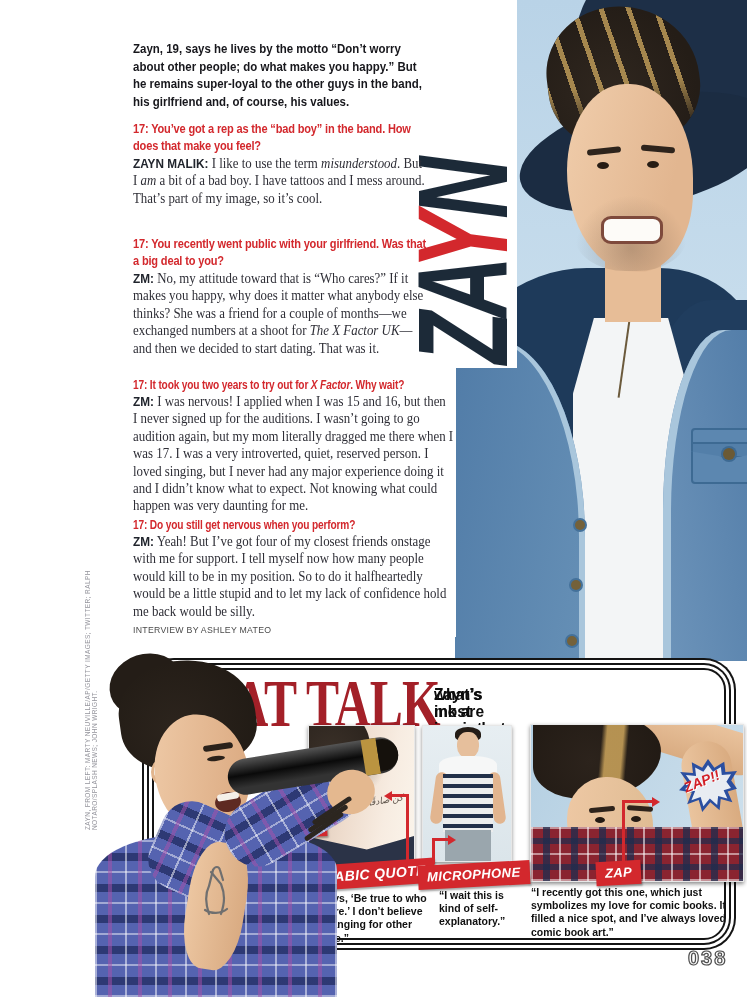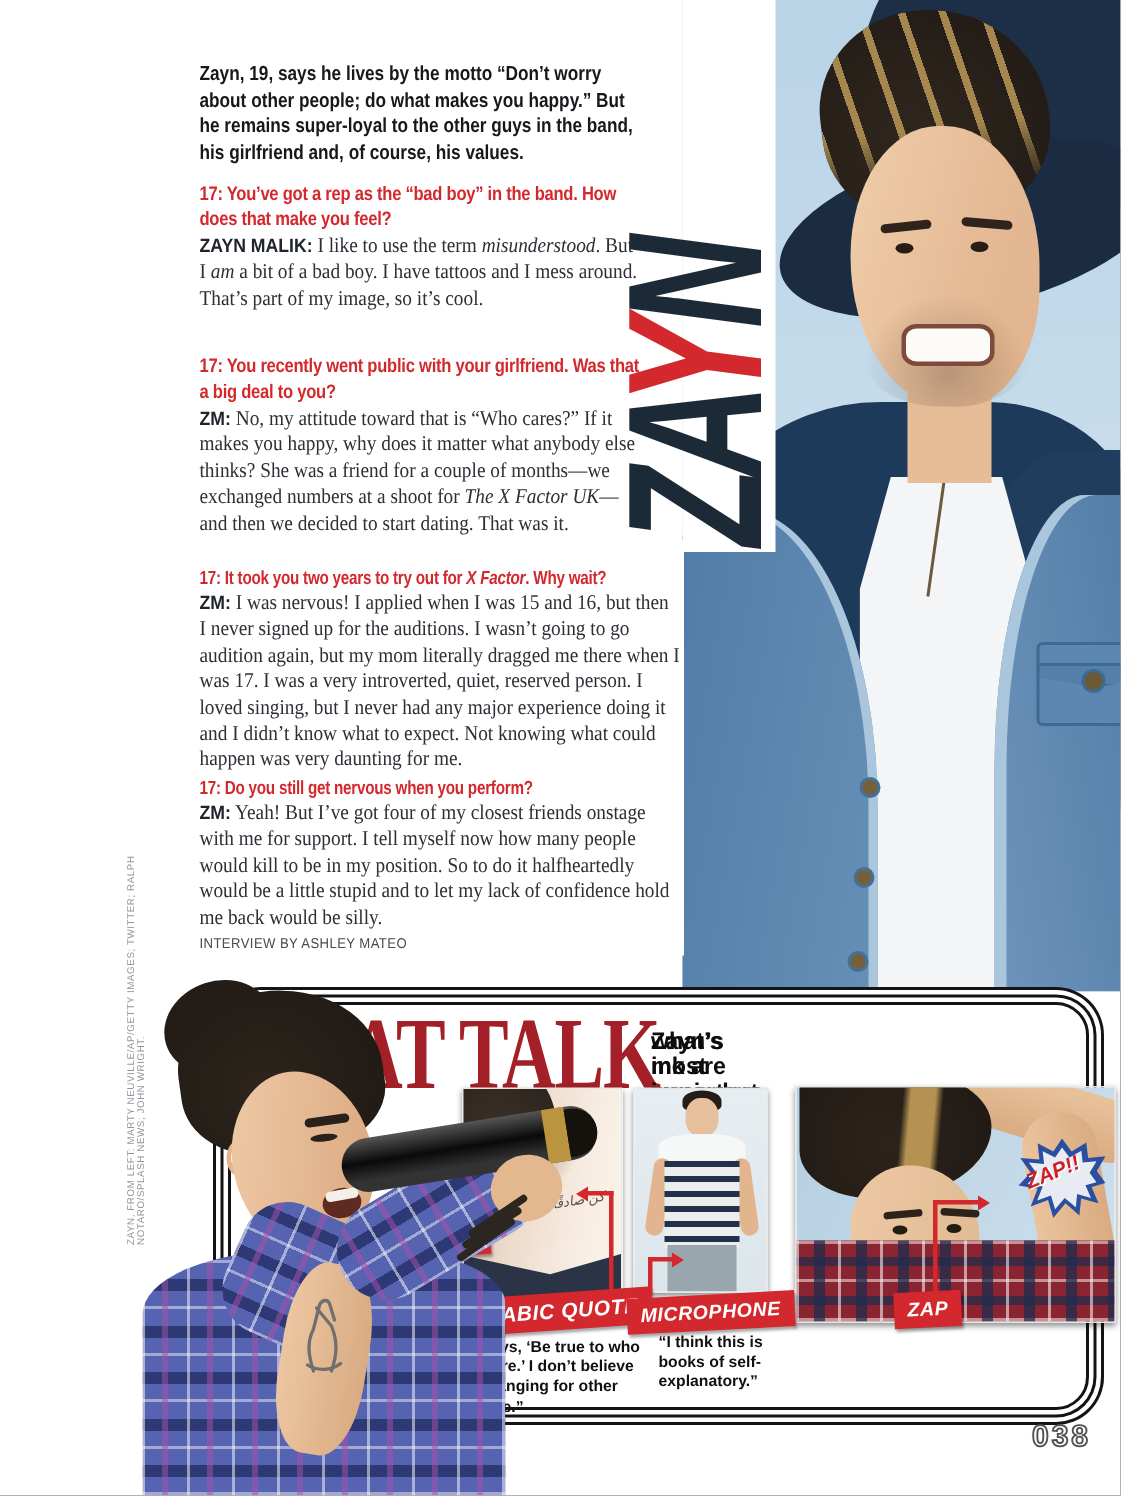--- a/index.html
+++ b/index.html
@@ -262,21 +262,22 @@
       <div class="shirt3"></div>
     </div>
 
     <div class="banner bn0">FINGERS CROSSED</div>
     <div class="banner bn1">ARABIC QUOTE</div>
     <div class="banner bn2">MICROPHONE</div>
     <div class="banner bn3">ZAP</div>
 
     <div class="quote qt0">“It’s for the future—a hope that everything goes well.”</div>
     <div class="quote qt1">“It says, ‘Be true to who you are.’ I don’t believe in changing for other people.”</div>
-    <div class="quote qt2">“I think this is books of self-explanatory.”</div>
+    <div class="quote qt2">“I wait this is kind of self-explanatory.”</div>
+    <div class="quote qt3">“I recently got this one, which just symbolizes my love for comic books. It filled a nice spot, and I’ve always loved comic book art.”</div>
 
     <div class="line" style="left:24px;top:170px;width:3px;height:26px"></div>
     <div class="line" style="left:24px;top:194px;width:30px;height:3px"></div>
     <div class="ah ah-r" style="left:54px;top:191px;position:absolute"></div>
 
     <div class="line" style="left:252px;top:124px;width:3px;height:70px"></div>
     <div class="line" style="left:238px;top:124px;width:17px;height:3px"></div>
     <div class="ah ah-l" style="left:230px;top:121px;position:absolute"></div>
 
     <div class="line" style="left:278px;top:168px;width:3px;height:26px"></div>

